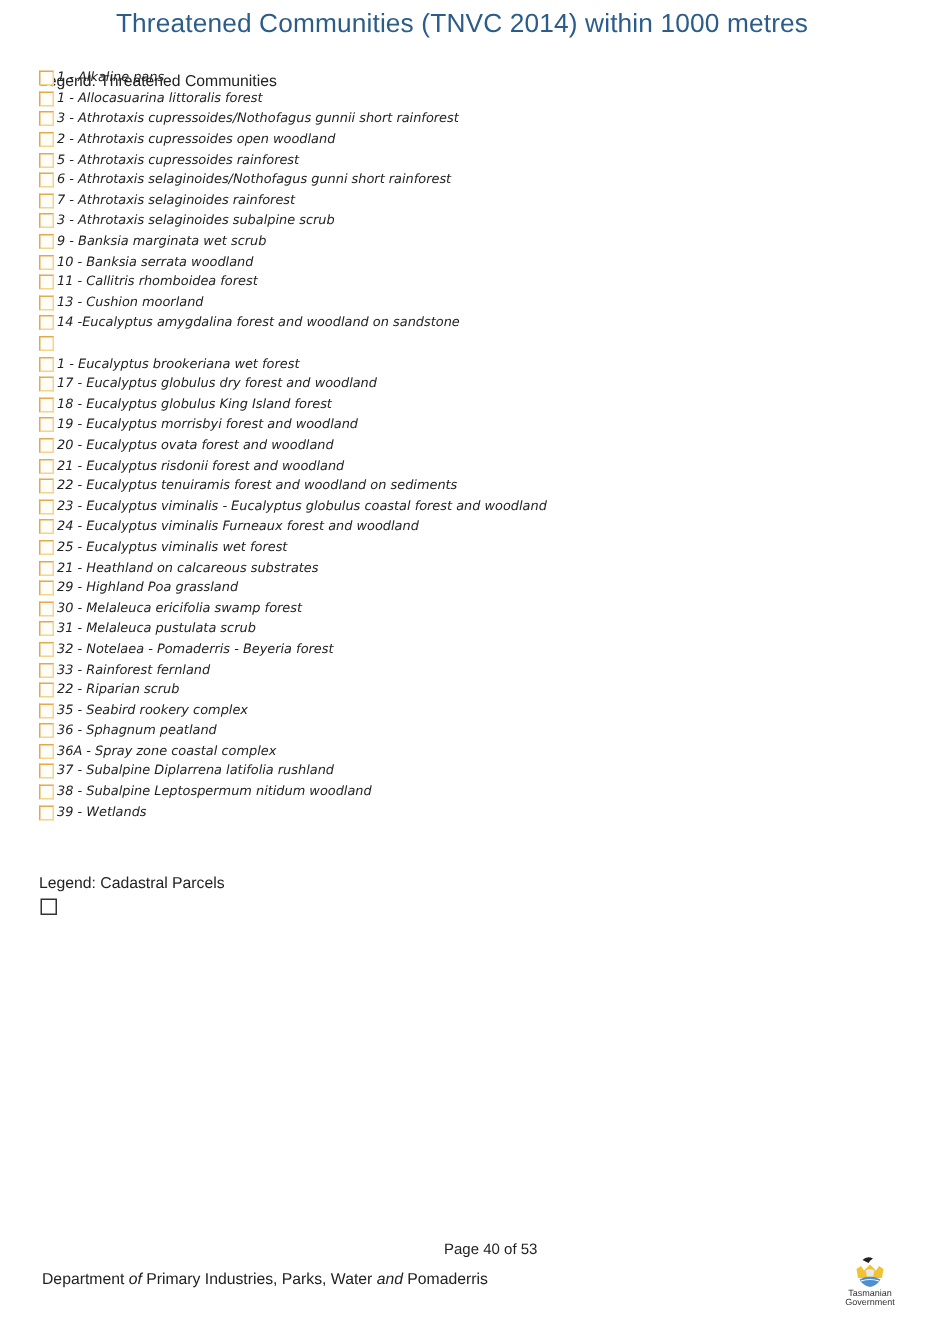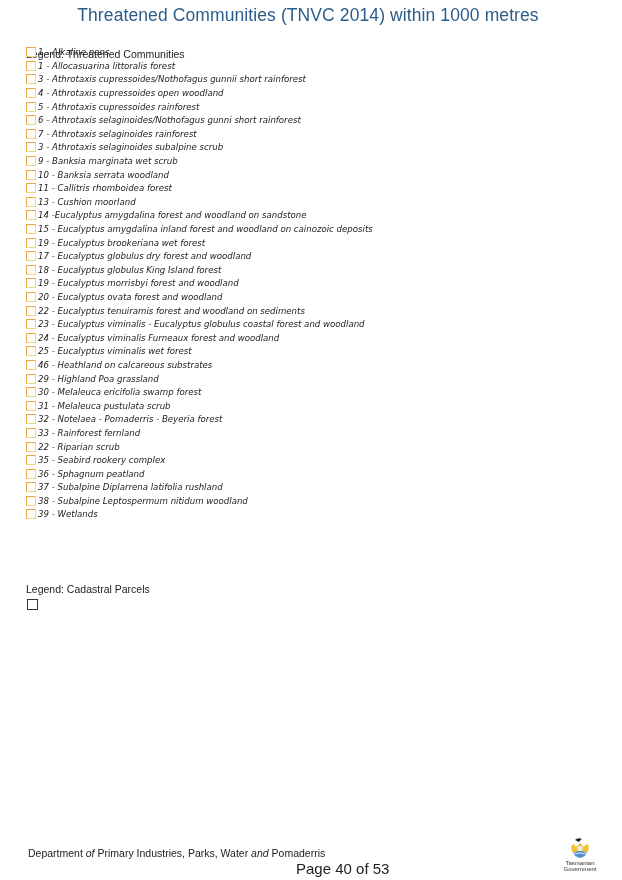--- a/index.html
+++ b/index.html
@@ -29,22 +29,22 @@
     .cadastral-swatch {
       position: absolute; left: 27px; top: 599px; width: 11px; height: 11px;
       border: 1px solid #333; box-sizing: border-box; background: #fff;
     }
     .footer-dept {
       position: absolute; left: 28px; top: 847px;
       font-family: "Liberation Sans", sans-serif; font-size: 10.5px; color: #222;
     }
     .footer-dept i { font-style: italic; }
     .footer-page {
-      position: absolute; left: 271px; top: 860px;
-      font-family: "Liberation Sans", sans-serif; font-size: 15px; color: #222; padding-left: 25px;
+      position: absolute; left: 271px; top: 828px;
+      font-family: "Liberation Sans", sans-serif; font-size: 10px; color: #222; padding-left: 25px;
     }
     .logo { position: absolute; left: 559px; top: 836px; width: 42px; height: 40px; text-align: center; }
     .logo svg { display: block; margin: 0 auto; }
     .logo-text { font-family: "Liberation Sans", sans-serif; font-size: 6px; line-height: 6px; color: #333; }
   </style>
 </head>
 <body>
 
 <div class="title">Threatened Communities (TNVC 2014) within 1000 metres</div>
 
@@ -57,21 +57,21 @@
     <li class="legend-item">
       <span class="swatch"></span>
       <span class="item-label">1 - Allocasuarina littoralis forest</span>
     </li>
     <li class="legend-item">
       <span class="swatch"></span>
       <span class="item-label">3 - Athrotaxis cupressoides/Nothofagus gunnii short rainforest</span>
     </li>
     <li class="legend-item">
       <span class="swatch"></span>
-      <span class="item-label">4 - Athrotaxis cupressoides open woodland</span>
+      <span class="item-label">2 - Athrotaxis cupressoides open woodland</span>
     </li>
     <li class="legend-item">
       <span class="swatch"></span>
       <span class="item-label">5 - Athrotaxis cupressoides rainforest</span>
     </li>
     <li class="legend-item">
       <span class="swatch"></span>
       <span class="item-label">6 - Athrotaxis selaginoides/Nothofagus gunni short rainforest</span>
     </li>
     <li class="legend-item">
@@ -97,61 +97,64 @@
     <li class="legend-item">
       <span class="swatch"></span>
       <span class="item-label">13 - Cushion moorland</span>
     </li>
     <li class="legend-item">
       <span class="swatch"></span>
       <span class="item-label">14 -Eucalyptus amygdalina forest and woodland on sandstone</span>
     </li>
     <li class="legend-item">
       <span class="swatch"></span>
-      <span class="item-label">15 - Eucalyptus amygdalina inland forest and woodland on cainozoic deposits</span>
-    </li>
-    <li class="legend-item">
-      <span class="swatch"></span>
-      <span class="item-label">19 - Eucalyptus brookeriana wet forest</span>
+    </li>
+    <li class="legend-item">
+      <span class="swatch"></span>
+      <span class="item-label">1 - Eucalyptus brookeriana wet forest</span>
     </li>
     <li class="legend-item">
       <span class="swatch"></span>
       <span class="item-label">17 - Eucalyptus globulus dry forest and woodland</span>
     </li>
     <li class="legend-item">
       <span class="swatch"></span>
       <span class="item-label">18 - Eucalyptus globulus King Island forest</span>
     </li>
     <li class="legend-item">
       <span class="swatch"></span>
       <span class="item-label">19 - Eucalyptus morrisbyi forest and woodland</span>
     </li>
     <li class="legend-item">
       <span class="swatch"></span>
       <span class="item-label">20 - Eucalyptus ovata forest and woodland</span>
     </li>
     <li class="legend-item">
       <span class="swatch"></span>
+      <span class="item-label">21 - Eucalyptus risdonii forest and woodland</span>
+    </li>
+    <li class="legend-item">
+      <span class="swatch"></span>
       <span class="item-label">22 - Eucalyptus tenuiramis forest and woodland on sediments</span>
     </li>
     <li class="legend-item">
       <span class="swatch"></span>
       <span class="item-label">23 - Eucalyptus viminalis - Eucalyptus globulus coastal forest and woodland</span>
     </li>
     <li class="legend-item">
       <span class="swatch"></span>
       <span class="item-label">24 - Eucalyptus viminalis Furneaux forest and woodland</span>
     </li>
     <li class="legend-item">
       <span class="swatch"></span>
       <span class="item-label">25 - Eucalyptus viminalis wet forest</span>
     </li>
     <li class="legend-item">
       <span class="swatch"></span>
-      <span class="item-label">46 - Heathland on calcareous substrates</span>
+      <span class="item-label">21 - Heathland on calcareous substrates</span>
     </li>
     <li class="legend-item">
       <span class="swatch"></span>
       <span class="item-label">29 - Highland Poa grassland</span>
     </li>
     <li class="legend-item">
       <span class="swatch"></span>
       <span class="item-label">30 - Melaleuca ericifolia swamp forest</span>
     </li>
     <li class="legend-item">
@@ -170,20 +173,24 @@
       <span class="swatch"></span>
       <span class="item-label">22 - Riparian scrub</span>
     </li>
     <li class="legend-item">
       <span class="swatch"></span>
       <span class="item-label">35 - Seabird rookery complex</span>
     </li>
     <li class="legend-item">
       <span class="swatch"></span>
       <span class="item-label">36 - Sphagnum peatland</span>
+    </li>
+    <li class="legend-item">
+      <span class="swatch"></span>
+      <span class="item-label">36A - Spray zone coastal complex</span>
     </li>
     <li class="legend-item">
       <span class="swatch"></span>
       <span class="item-label">37 - Subalpine Diplarrena latifolia rushland</span>
     </li>
     <li class="legend-item">
       <span class="swatch"></span>
       <span class="item-label">38 - Subalpine Leptospermum nitidum woodland</span>
     </li>
     <li class="legend-item">

